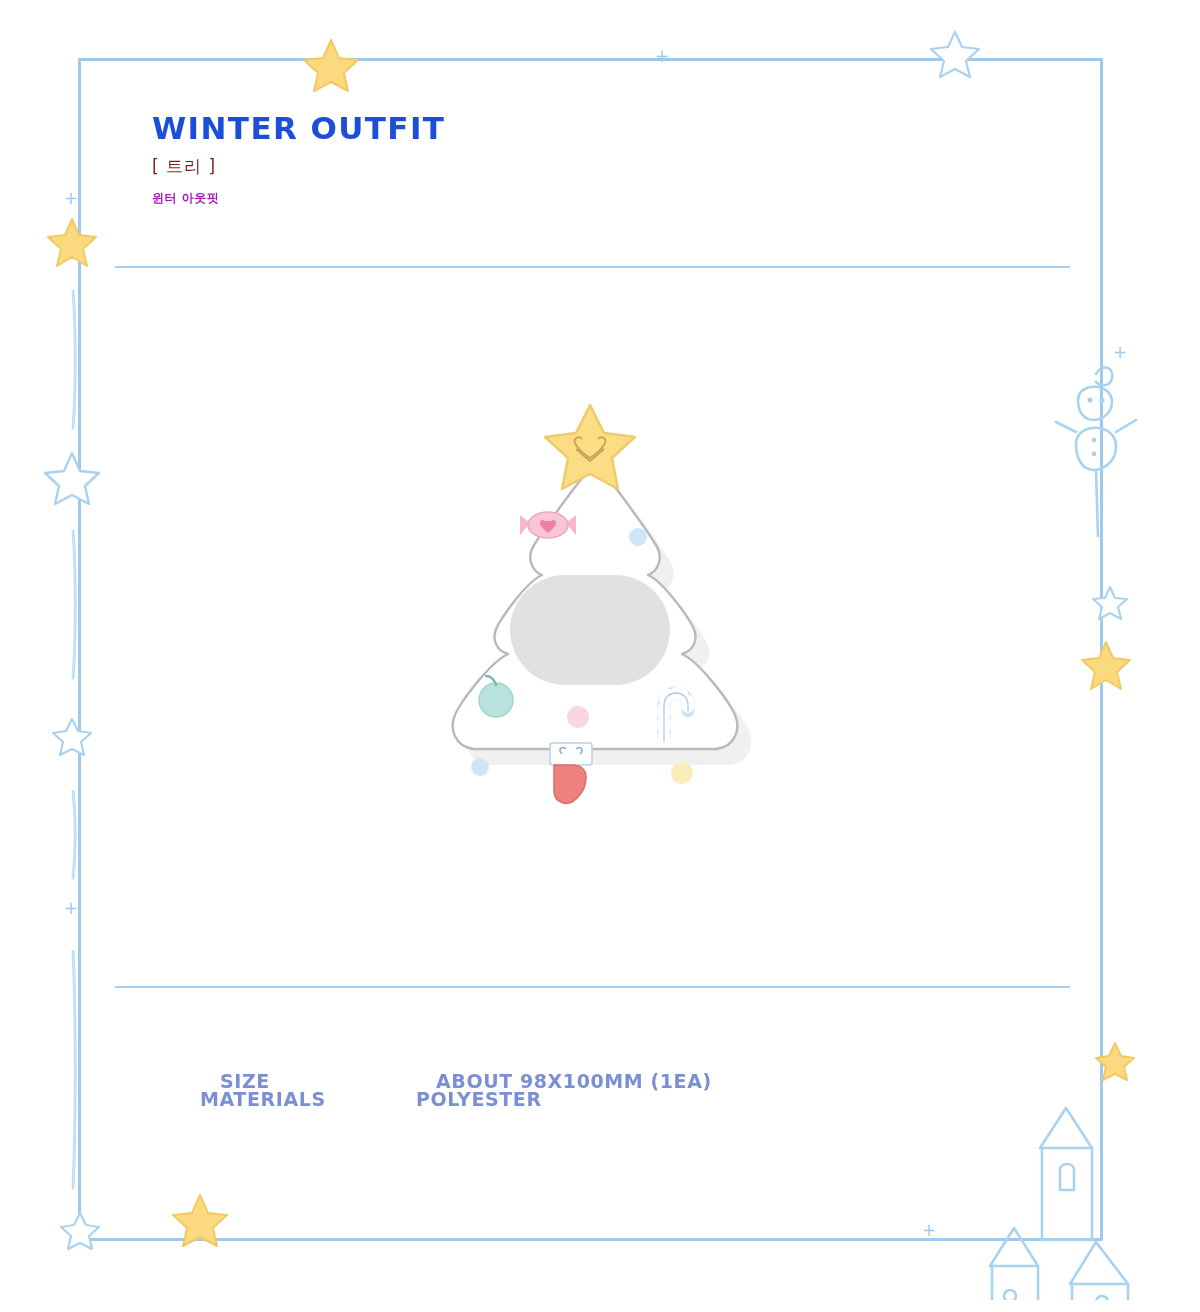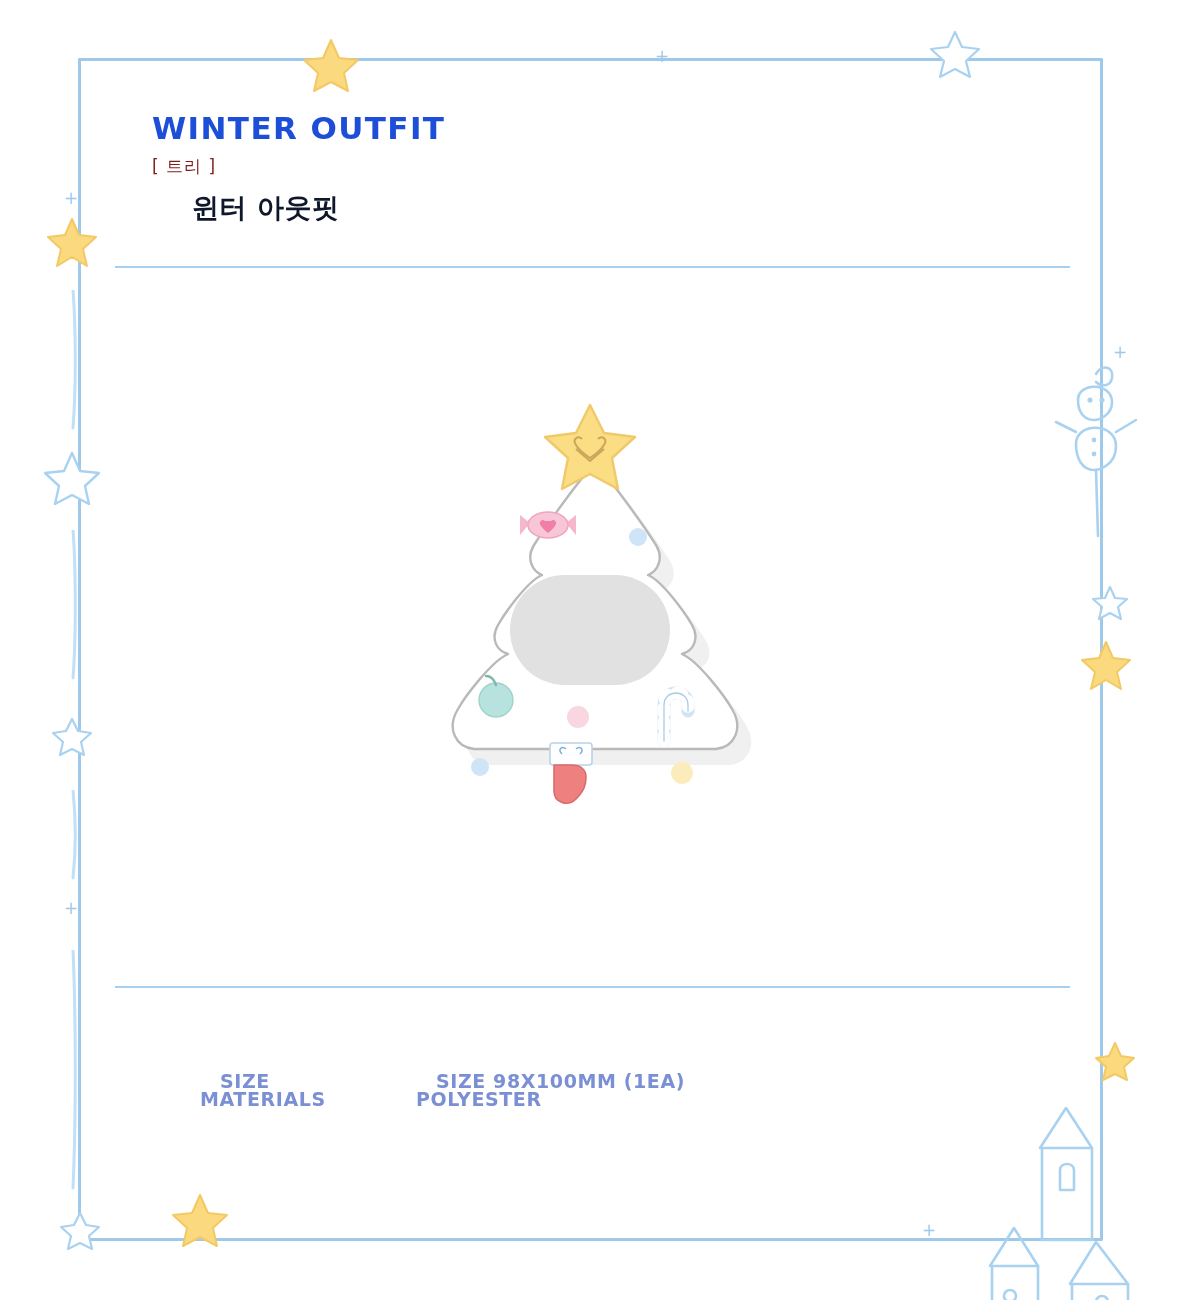--- a/index.html
+++ b/index.html
@@ -52,26 +52,25 @@
     top: 155px;
     font-size: 17px;
     color: #7f1d1d;
     letter-spacing: 1px;
     font-family: "DejaVu Sans", sans-serif;
   }
   .title-kr {
     position: absolute;
     left: 152px;
     top: 190px;
-    font-size: 27px;
-    font-weight: bold;
-    color: #0f172a;
+    font-size: 12px;
+    font-weight: bold;
+    color: #a21caf;
     letter-spacing: 0.5px;
     font-family: "DejaVu Sans", sans-serif;
-    margin-left: 40px;
   }
 
   .divider {
     position: absolute;
     left: 115px;
     height: 1.5px;
     width: 955px;
     background: #a8cfee;
   }
   .divider-top { top: 266px; }
@@ -249,17 +248,17 @@
         <path d="M164 370 L164 396 C164 408 178 412 186 404 C194 396 196 390 196 382 C196 374 190 370 182 370 Z" fill="#ef8080" stroke="#d96d6d" stroke-width="1.6" stroke-linejoin="round"></path>
       </g>
 
       <circle cx="90" cy="372" r="9" fill="#cfe4f7"></circle>
 
       <circle cx="292" cy="378" r="11" fill="#fbedbb"></circle>
     </svg>
   </div>
 
   <div class="spec-label row1">SIZE</div>
-  <div class="spec-value row1">SIZE 98X100MM (1EA)</div>
+  <div class="spec-value row1">ABOUT 98X100MM (1EA)</div>
   <div class="spec-label row2">MATERIALS</div>
   <div class="spec-value row2">POLYESTER</div>
 
 </div>
 
 </body></html>

